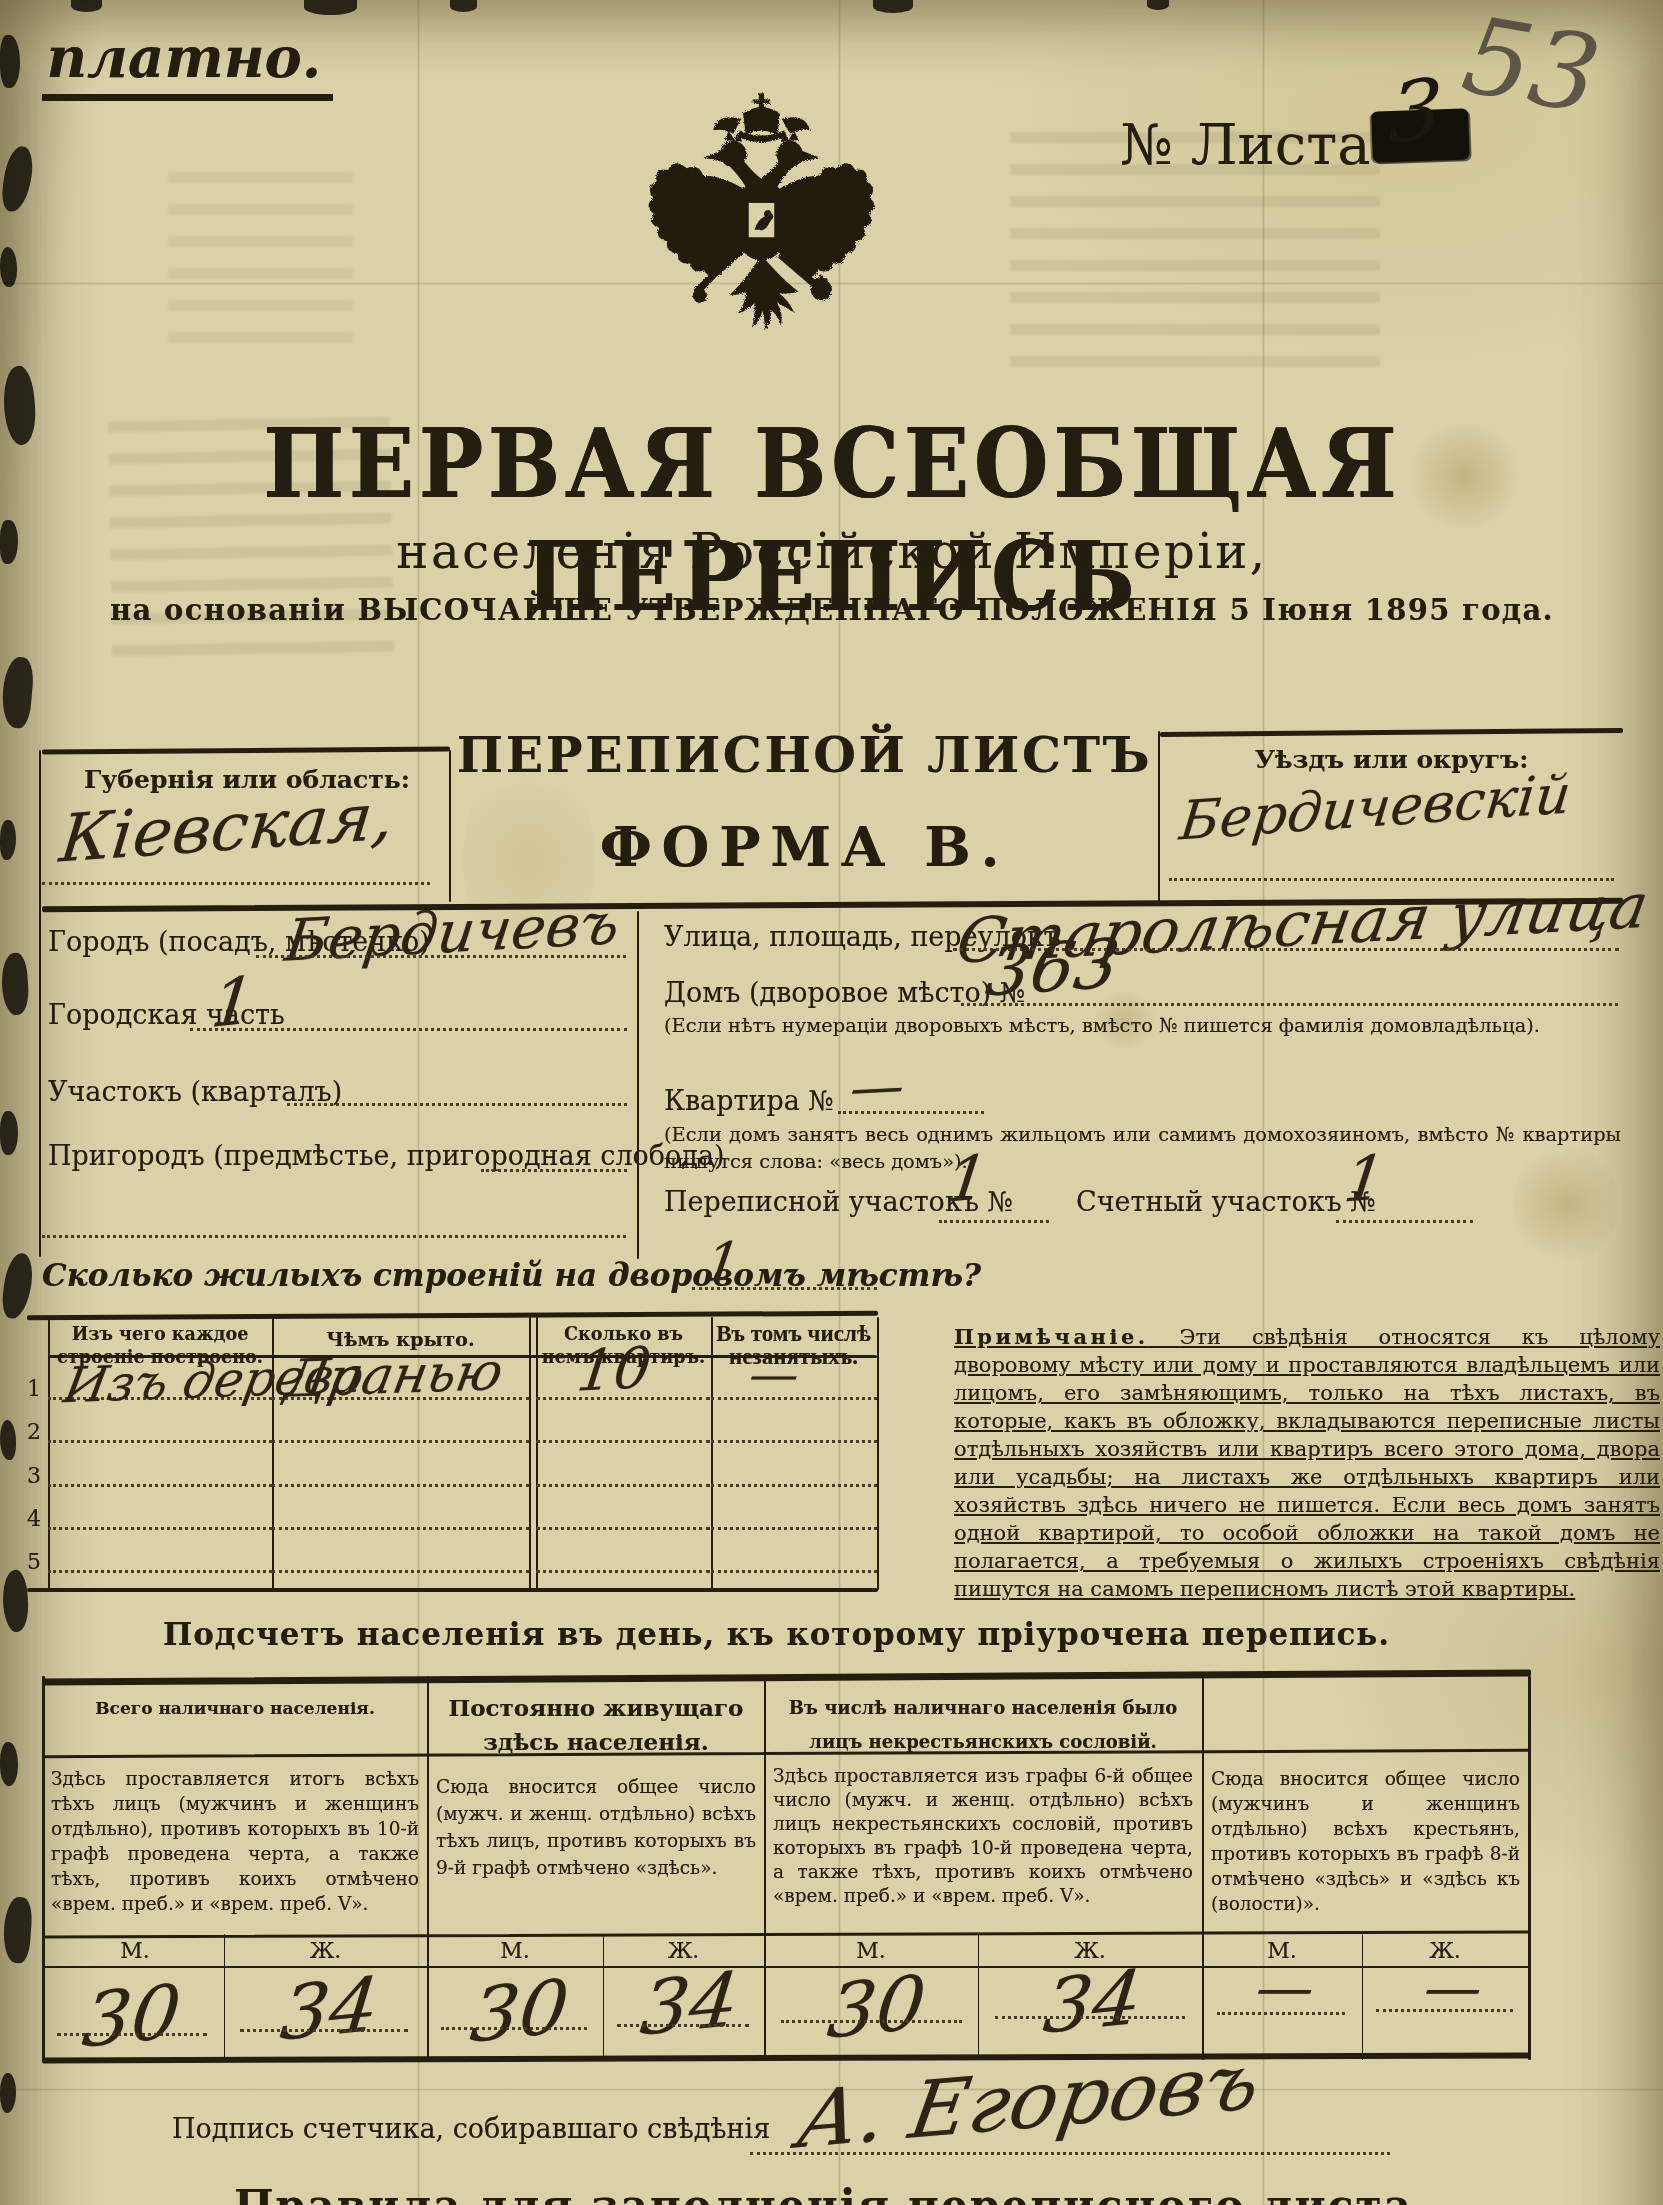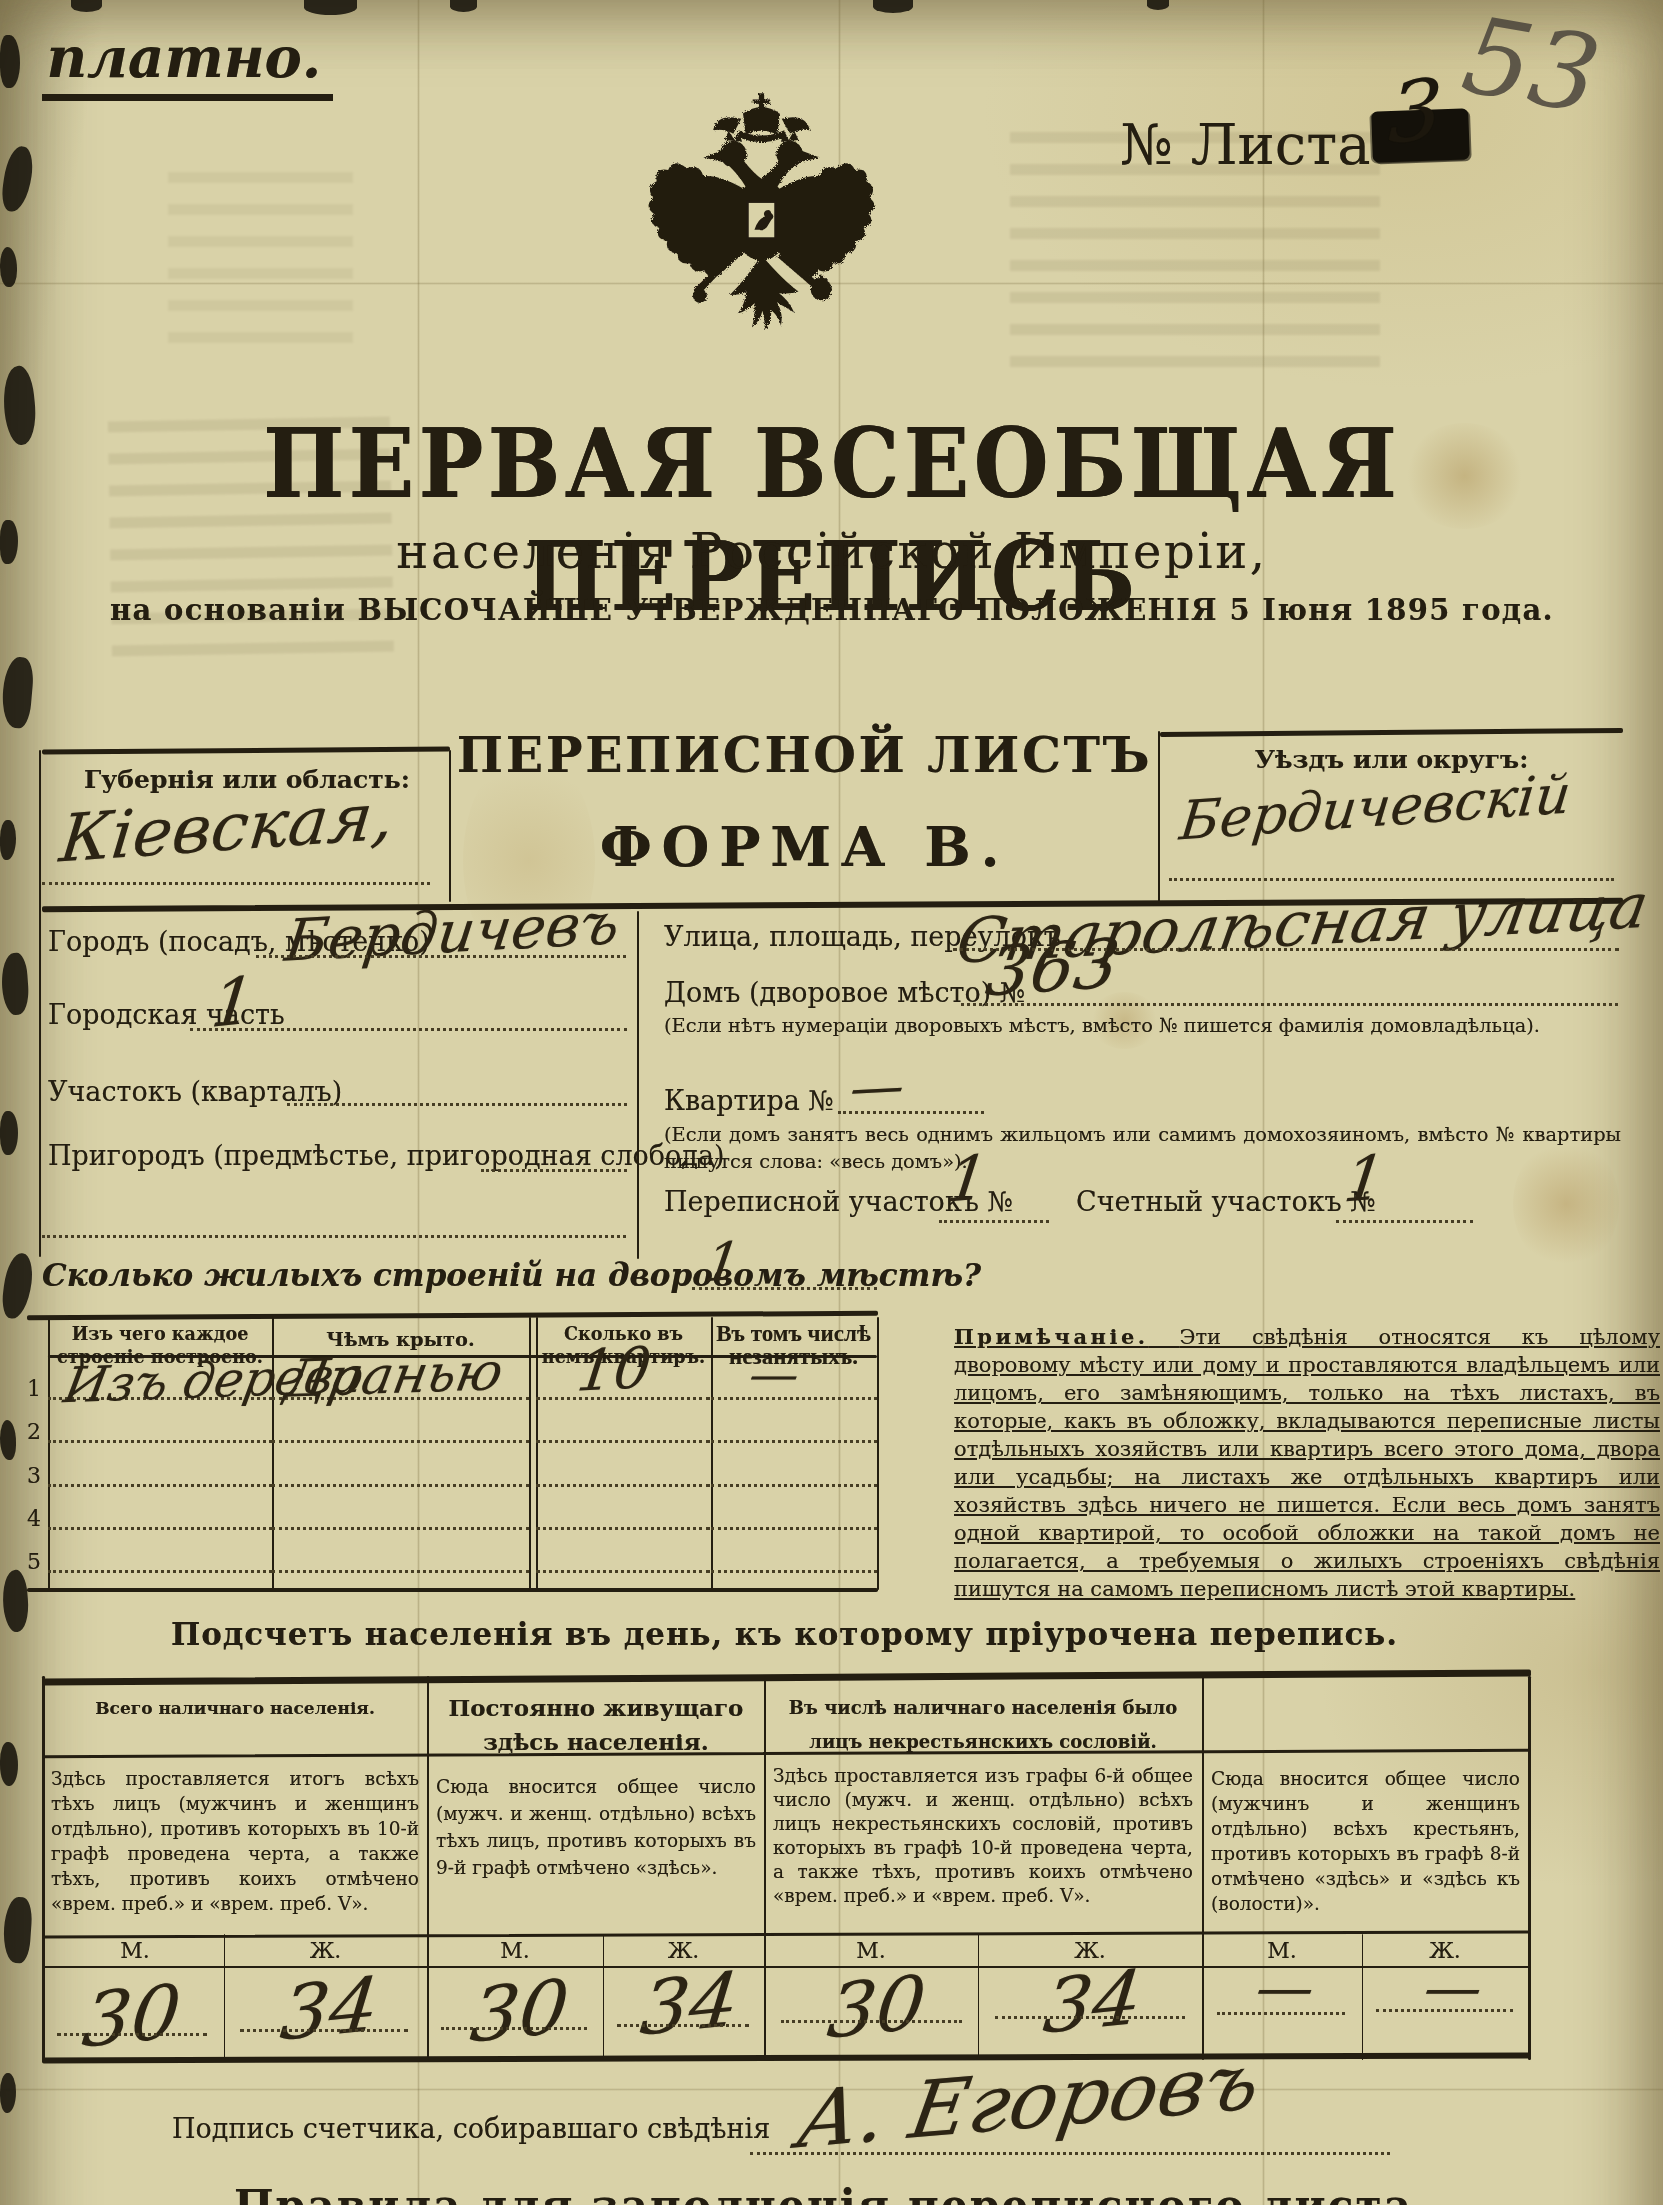--- a/index.html
+++ b/index.html
@@ -237,21 +237,21 @@
   <div class="hand" style="left:66px;top:1352px;font-size:49px;transform:skewX(-12deg) rotate(-2deg);">Изъ дерева</div>
   <div class="hand" style="left:287px;top:1345px;font-size:52px;transform:skewX(-12deg) rotate(-2deg);">Дранью</div>
   <div class="hand" style="left:578px;top:1336px;font-size:57px;transform:skewX(-10deg) rotate(-3deg);">10</div>
   <div class="hand" style="left:750px;top:1346px;font-size:49px;transform:skewX(-10deg);">—</div>
 
   <div class="t j" style="left:954px;top:1323px;width:706px;font-size:21px;line-height:28px;text-decoration:underline;">
     <span class="b" style="letter-spacing:3.5px;">Примѣчаніе.</span>
     <span>Эти свѣдѣнія относятся къ цѣлому дворовому мѣсту или дому и проставляются владѣльцемъ или лицомъ, его замѣняющимъ, только на тѣхъ листахъ, въ которые, какъ въ обложку, вкладываются переписные листы отдѣльныхъ хозяйствъ или квартиръ всего этого дома, двора или усадьбы; на листахъ же отдѣльныхъ квартиръ или хозяйствъ здѣсь ничего не пишется. Если весь домъ занятъ одной квартирой, то особой обложки на такой домъ не полагается, а требуемыя о жилыхъ строеніяхъ свѣдѣнія пишутся на самомъ переписномъ листѣ этой квартиры.</span>
   </div>
 
-  <div class="t b c" style="left:40px;top:1616px;width:1489px;font-size:31px;letter-spacing:0.9px;">Подсчетъ населенія въ день, къ которому пріурочена перепись.</div>
+  <div class="t b c" style="left:32px;top:1616px;width:1489px;font-size:31px;letter-spacing:0.9px;">Подсчетъ населенія въ день, къ которому пріурочена перепись.</div>
 
   <div class="r" style="left:42px;top:1674px;width:1489px;height:7px;transform:rotate(-.35deg);"></div>
   <div class="r" style="left:42px;top:2055px;width:1489px;height:6.2px;transform:rotate(-.2deg);"></div>
   <div class="vr" style="left:42px;top:1676px;height:384px;width:2.6px;"></div>
   <div class="vr" style="left:1528px;top:1676px;height:384px;width:2.6px;"></div>
   <div class="vr" style="left:427px;top:1676px;height:384px;"></div>
   <div class="vr" style="left:764px;top:1676px;height:384px;"></div>
   <div class="vr" style="left:1202px;top:1676px;height:384px;"></div>
   <div class="r" style="left:42px;top:1752px;width:1489px;height:3.1px;transform:rotate(-.25deg);"></div>
   <div class="r" style="left:42px;top:1933px;width:1489px;height:3.1px;transform:rotate(-.2deg);"></div>

